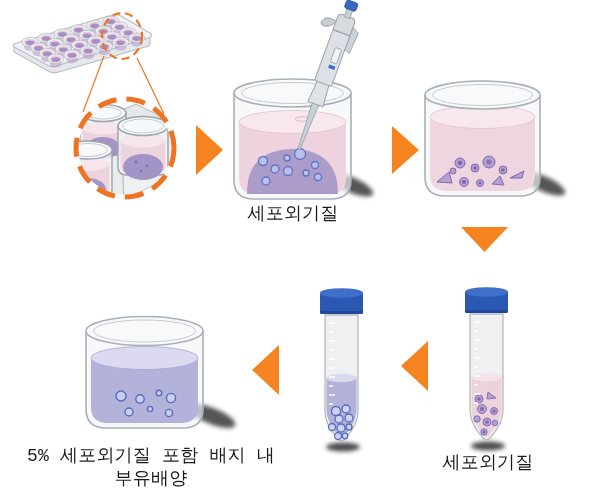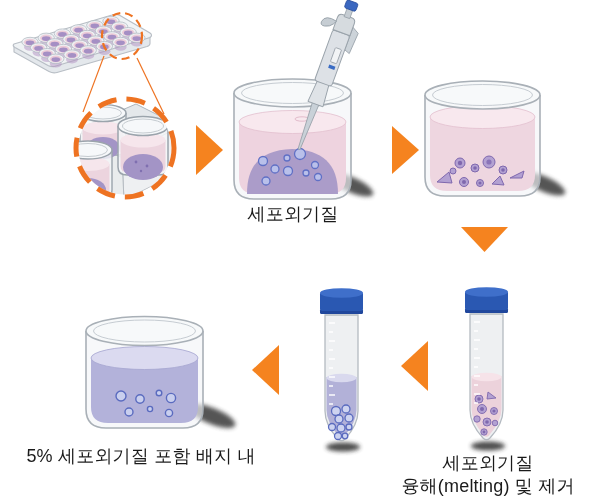--- a/index.html
+++ b/index.html
@@ -1,26 +1,26 @@
 <!DOCTYPE html>
 <html><head>
 <meta charset="utf-8">
 <style>
   html,body{margin:0;padding:0;background:#ffffff;}
   .canvas{
     position:relative;width:600px;height:502px;background:#ffffff;overflow:hidden;
-    font-family:Liberation Sans, sans-serif;
+    font-family:Liberation Mono, monospace;
   }
   .canvas svg{position:absolute;left:0;top:0;}
   .step-label{
     position:absolute;text-align:center;color:#1a1a1a;
     font-size:18px;line-height:23px;font-weight:500;letter-spacing:0.2px;
   }
   .lbl-dome{left:193px;top:203px;width:200px;}
-  .lbl-susp{left:2px;top:445px;width:278px;}
+  .lbl-susp{left:12px;top:445px;width:278px;}
   .lbl-melt{left:378px;top:452px;width:220px;}
 </style>
 </head>
 <body>
 
 <div class="canvas">
 
 <svg width="600" height="502" viewBox="0 0 600 502">
   <defs>
     <filter id="blur2" x="-60%" y="-60%" width="220%" height="220%">
@@ -251,20 +251,20 @@
     <ellipse cx="144.5" cy="331" rx="51" ry="11" fill="none" stroke="#c6ccd2" stroke-width="1"></ellipse>
   </g>
 </svg>
 
 <div class="step-label lbl-dome">
   <div>세포외기질</div>
 </div>
 
 <div class="step-label lbl-susp">
   <div>5% 세포외기질 포함 배지 내</div>
+  <div>부유배양</div>
 </div>
 
 <div class="step-label lbl-melt">
   <div>세포외기질</div>
-  <div>융해(melting) 및 제거</div>
 </div>
 
 </div>
 
 </body></html>

